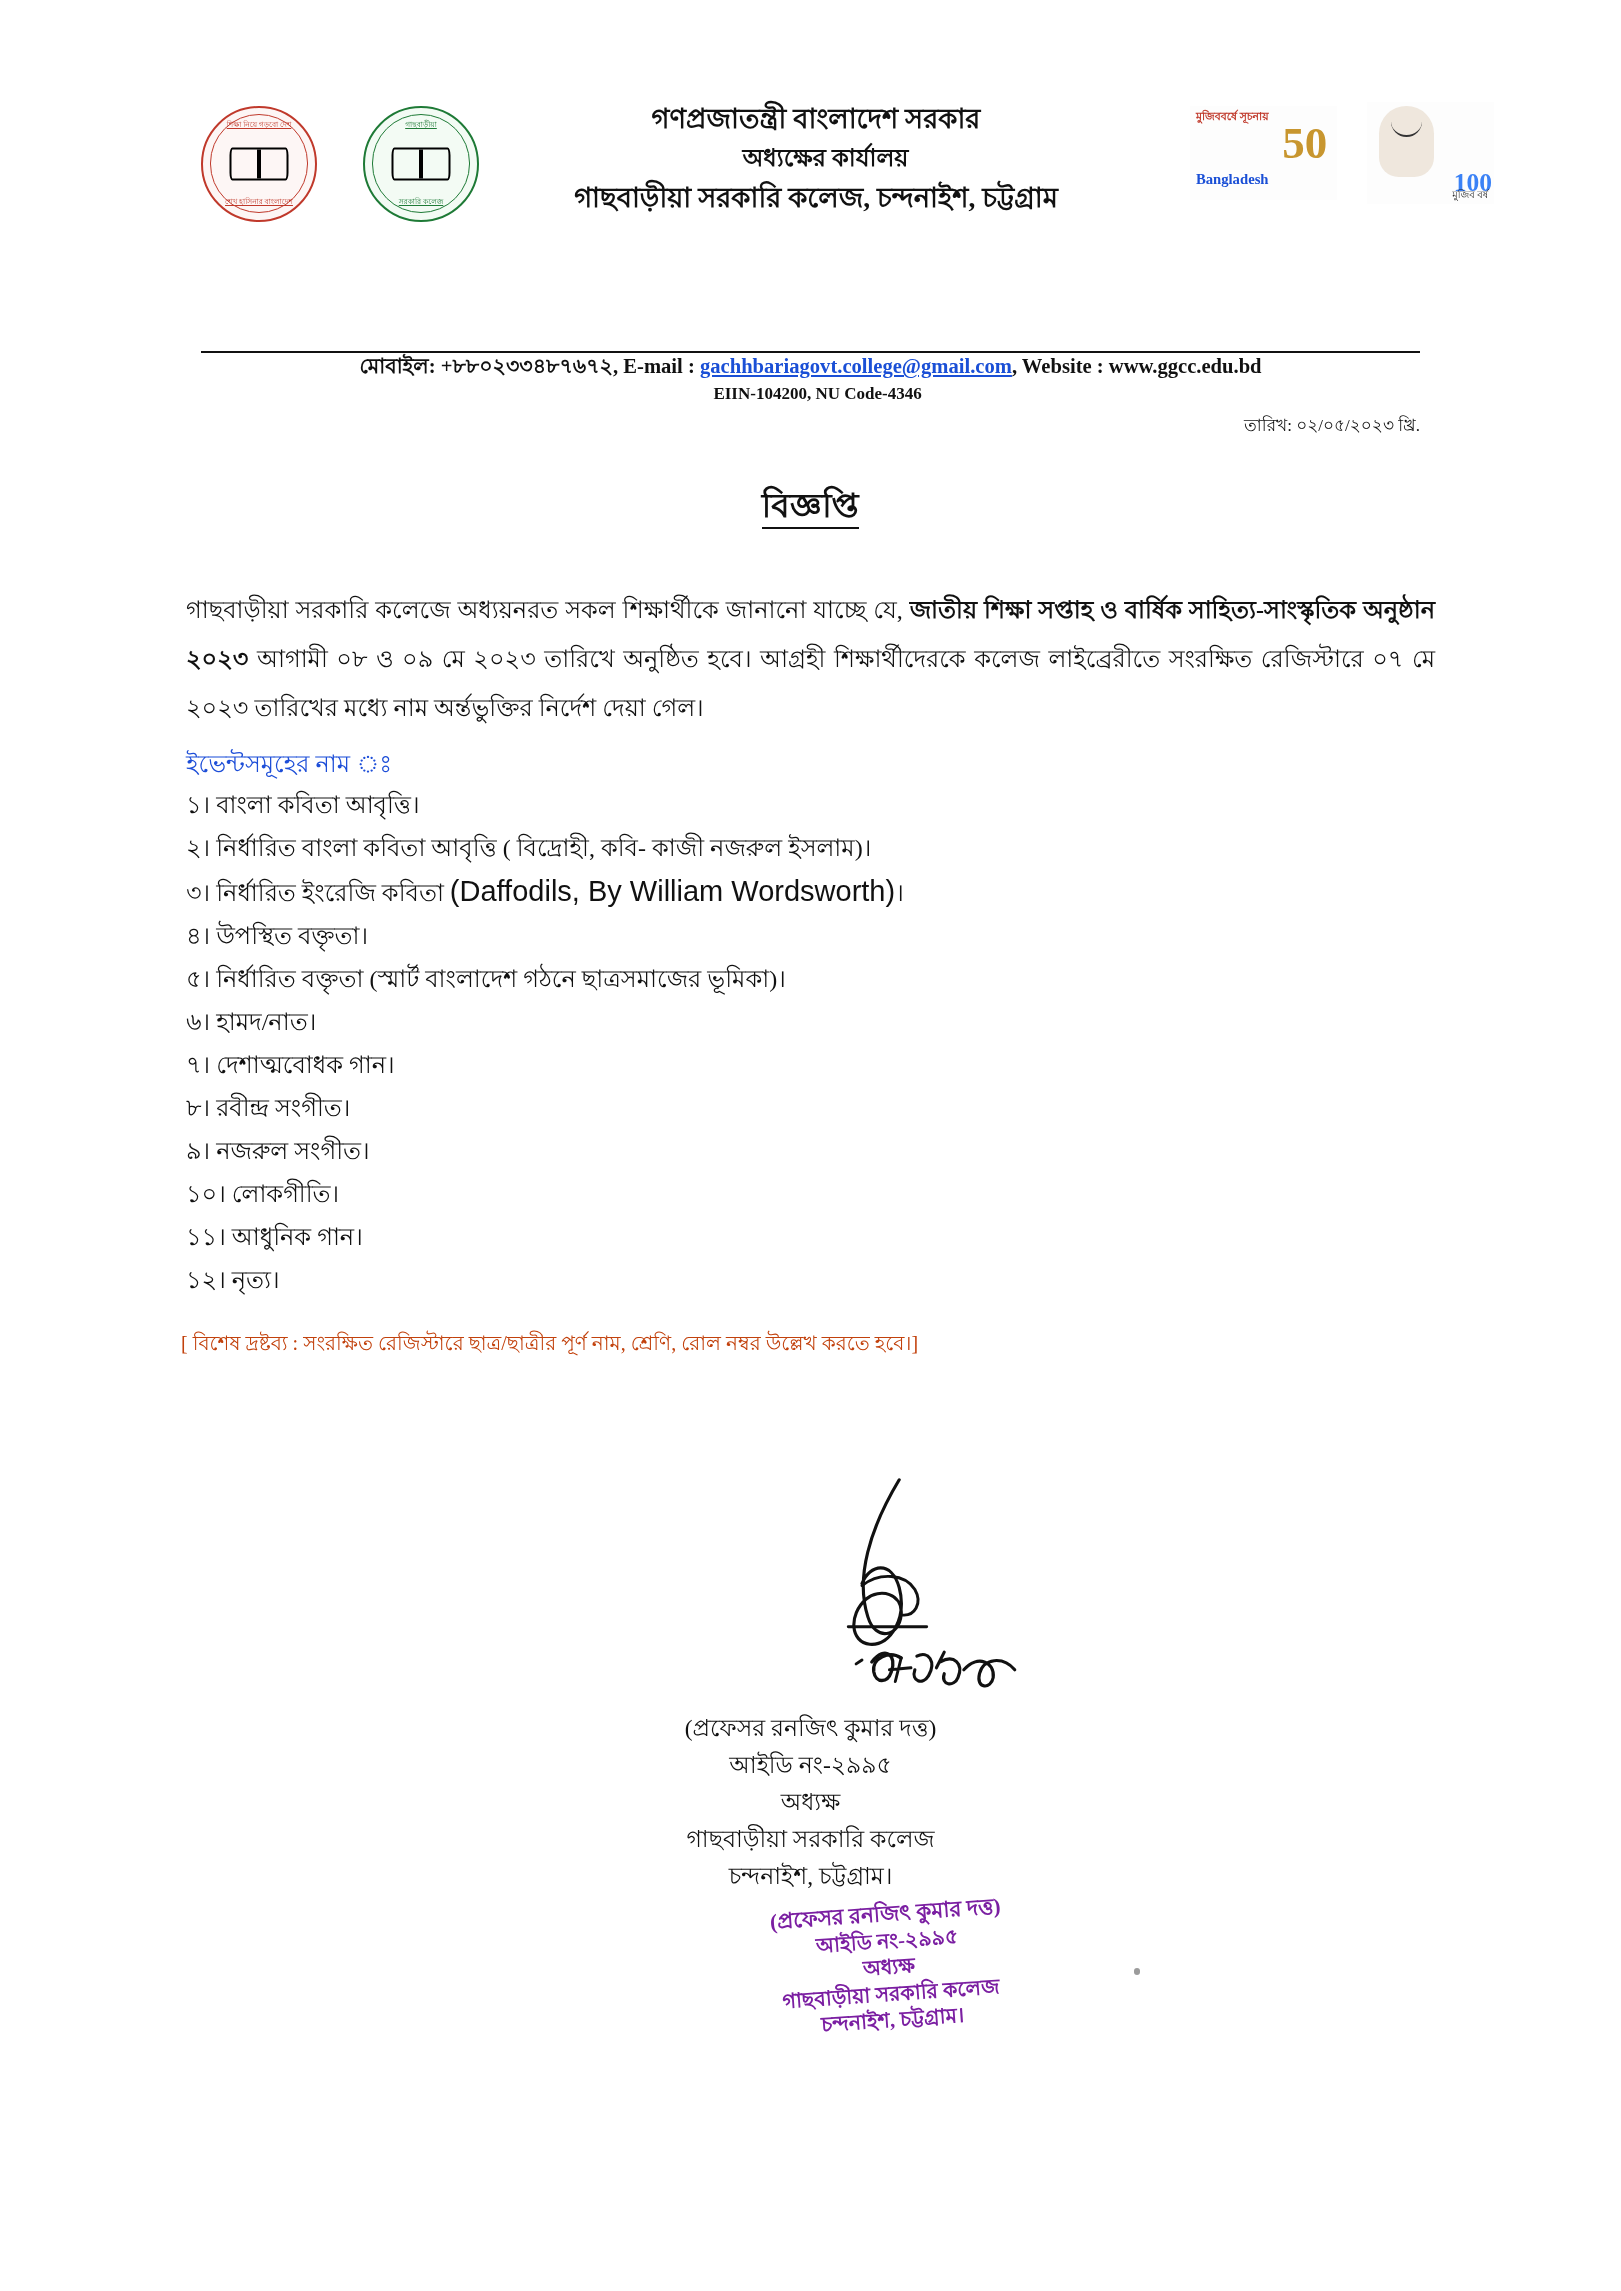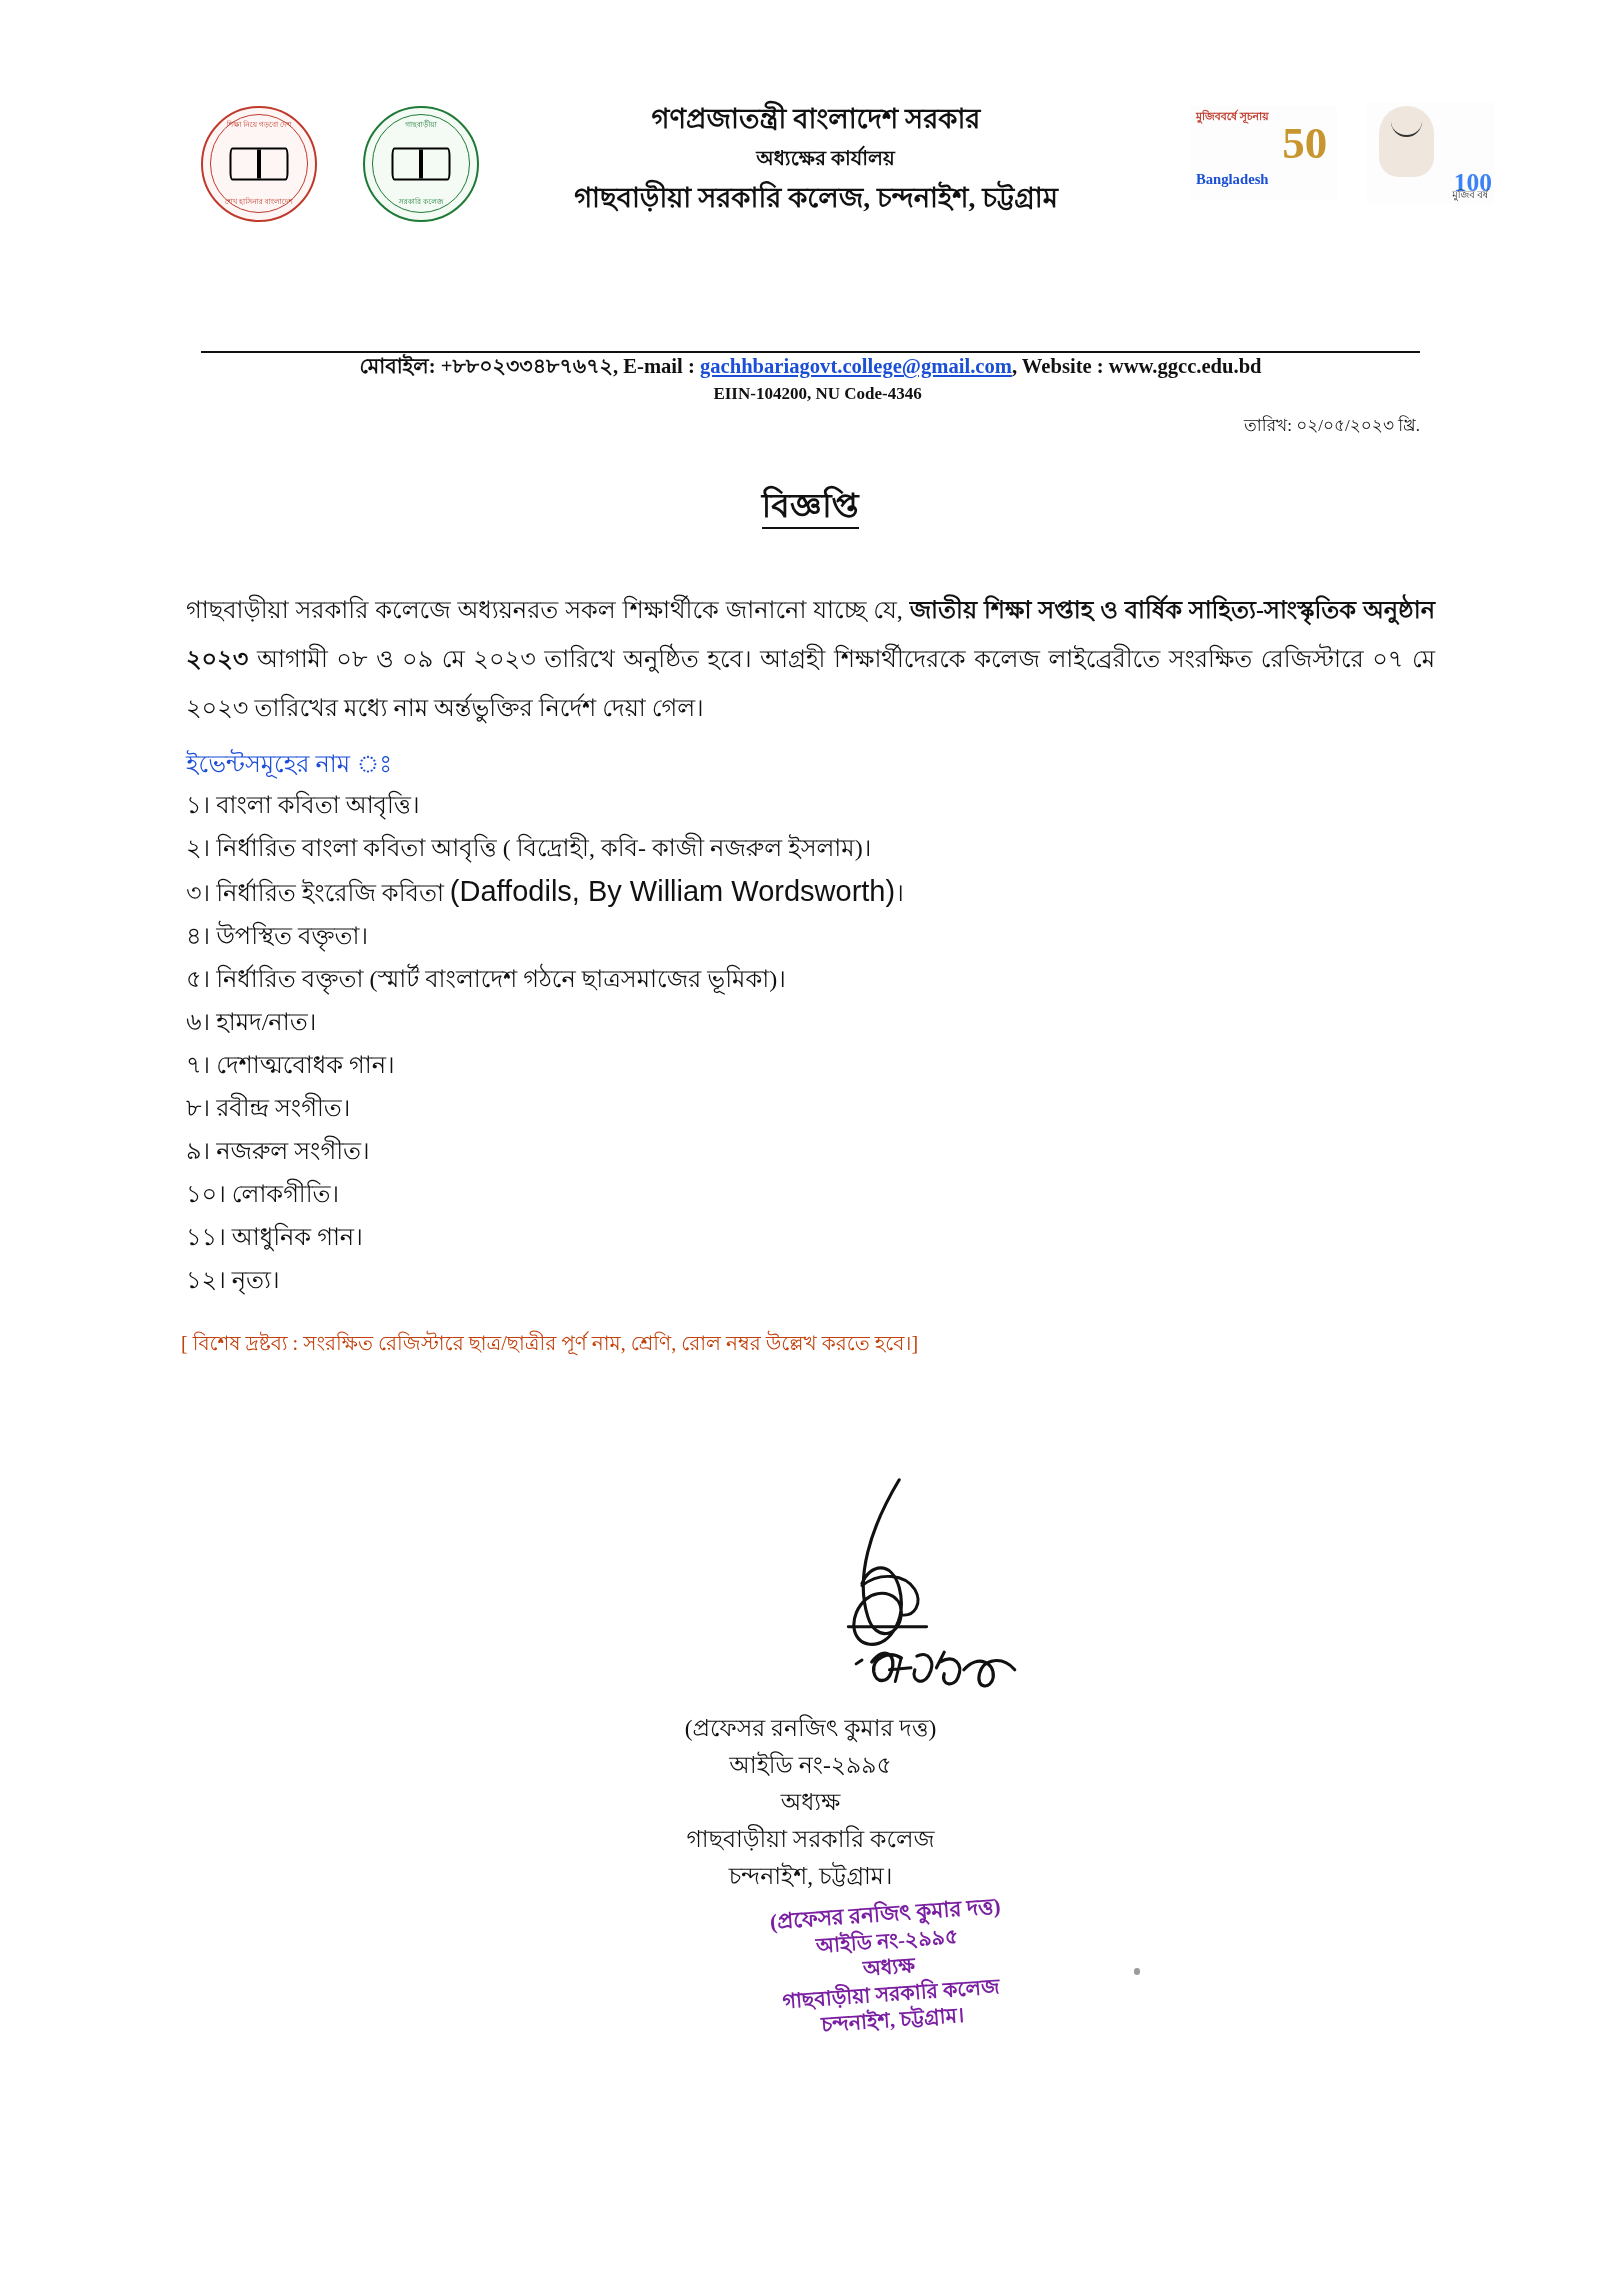--- a/index.html
+++ b/index.html
@@ -70,40 +70,41 @@
     border: 2px solid currentColor;
     border-radius: 2.9px/7.8px;
   }
   .seal .seal-text {
     position: absolute;
     left: 0; right: 0;
     text-align: center;
     font-size: 7.4px;
     line-height: 8.8px;
     color: inherit;
+    text-decoration: underline;
   }
   .seal .seal-text.top { top: 13.7px; }
   .seal .seal-text.bottom { bottom: 12.7px; }
   .seal.red .seal-text { color: #c0392b; }
   .seal.green .seal-text { color: #1e7a36; }
 
   .head-center {
     position: absolute;
     left: 11px;
     right: 0;
     top: 11.8px;
     text-align: center;
   }
   .head-line1, .head-line2, .head-line3 {
     font-family: "Liberation Serif", serif;
     font-weight: bold;
     color: #111;
   }
   .head-line1 { font-size: 27.4px; line-height: 39px; }
-  .head-line2 { font-size: 20px; line-height: 39px; margin-left: 19px; }
+  .head-line2 { font-size: 24px; line-height: 39px; margin-left: 19px; }
   .head-line3 { font-size: 27.4px; line-height: 41px; }
 
   .contact-line {
     position: absolute;
     left: 0; right: 0;
     top: 263px;
     text-align: center;
     font-size: 20.6px;
     font-weight: bold;
     color: #111;

